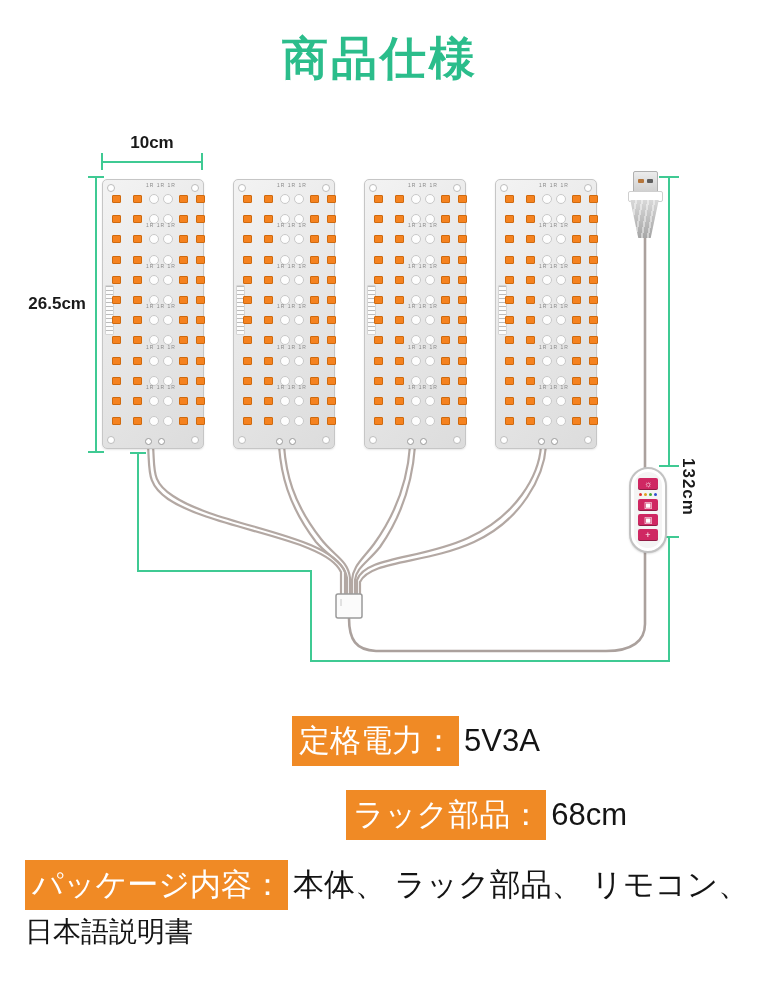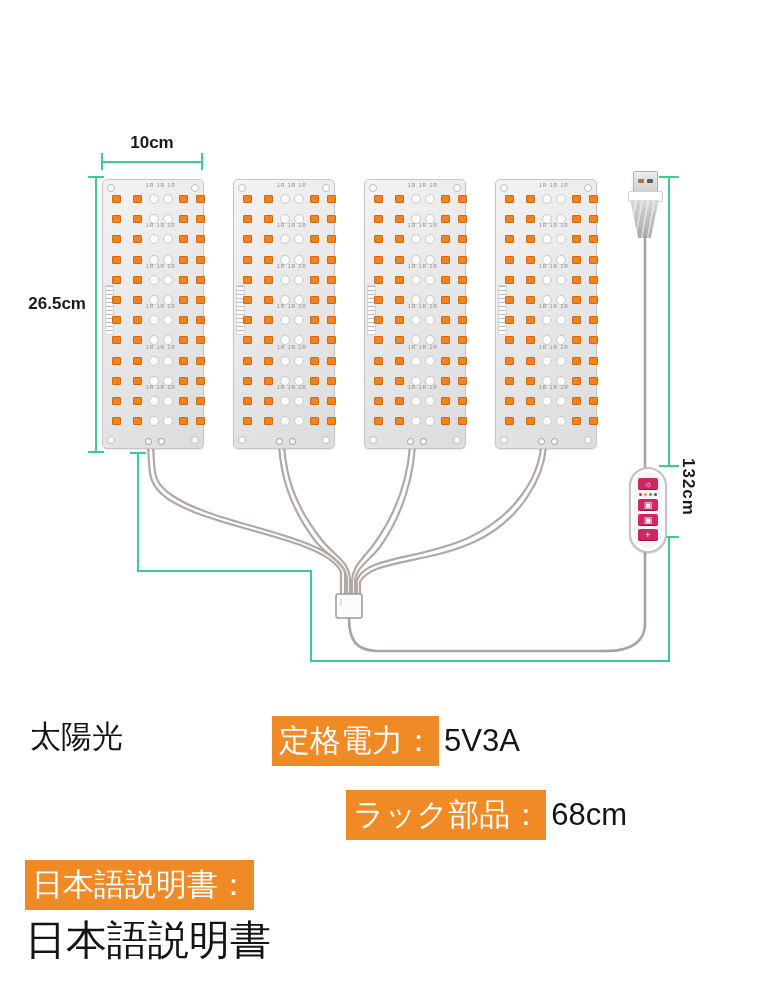--- a/index.html
+++ b/index.html
@@ -58,27 +58,28 @@
   .ctl-btn{width:20px;height:12px;border-radius:2px;background:#cf2762;color:#fff;
            font-size:9px;line-height:12px;text-align:center;
            box-shadow:inset 0 -1px 0 rgba(0,0,0,.3);}
   .rgb{display:flex;gap:2px;}
   .rgb i{width:3px;height:3px;border-radius:50%;display:block;}
   
   .spec{position:absolute;display:flex;align-items:center;z-index:2;}
   .spec-label{display:inline-block;background:#f08a25;color:#fff;
               font-size:31px;line-height:1;padding:9px 5px 10px 7px;white-space:nowrap;}
   .spec-value{font-size:31px;color:#141414;margin-left:5px;white-space:nowrap;}
-  .spec-wrapline{position:absolute;left:25px;top:913px;font-size:41px;color:#141414;z-index:2;}
+  .spec-wrapline{position:absolute;left:25px;top:913px;font-size:28px;color:#141414;z-index:2;}
 </style>
 </head>
 <body>
 
 <div class="page">
 
+  <div class="title">商品仕様</div>
 
   <div class="dim dim-10">10cm</div>
   <div class="dim dim-265">26.5cm</div>
   <div class="dim dim-132">132cm</div>
 
   <svg class="overlay" width="760" height="982" viewBox="0 0 760 982">
 
     <g stroke="#3fca93" stroke-width="2" fill="none">
 
       <path d="M102,162 H202 M102,153 V170 M202,153 V170"></path>
@@ -579,32 +580,32 @@
         <i style="background:#e0a020"></i>
         <i style="background:#46a832"></i>
         <i style="background:#3050d0"></i>
     </span>
     <span class="ctl-btn">▣</span>
     <span class="ctl-btn">▣</span>
     <span class="ctl-btn">+</span>
   </div>
 
   <div class="spec" style="left:25px;top:716px">
-    <span class="spec-value">太陽光</span>
-  </div>
-  <div class="spec" style="left:272px;top:716px">
+  </div>
+  <div class="spec" style="left:292px;top:716px">
     <span class="spec-label">定格電力：</span>
     <span class="spec-value">5V3A</span>
   </div>
 
   <div class="spec" style="left:25px;top:790px">
   </div>
   <div class="spec" style="left:346px;top:790px">
     <span class="spec-label">ラック部品：</span>
     <span class="spec-value">68cm</span>
   </div>
 
   <div class="spec" style="left:25px;top:860px">
-    <span class="spec-label">日本語説明書：</span>
+    <span class="spec-label">パッケージ内容：</span>
+    <span class="spec-value">本体、 ラック部品、 リモコン、</span>
   </div>
   <div class="spec-wrapline">日本語説明書</div>
 
 </div>
 
 </body></html>

